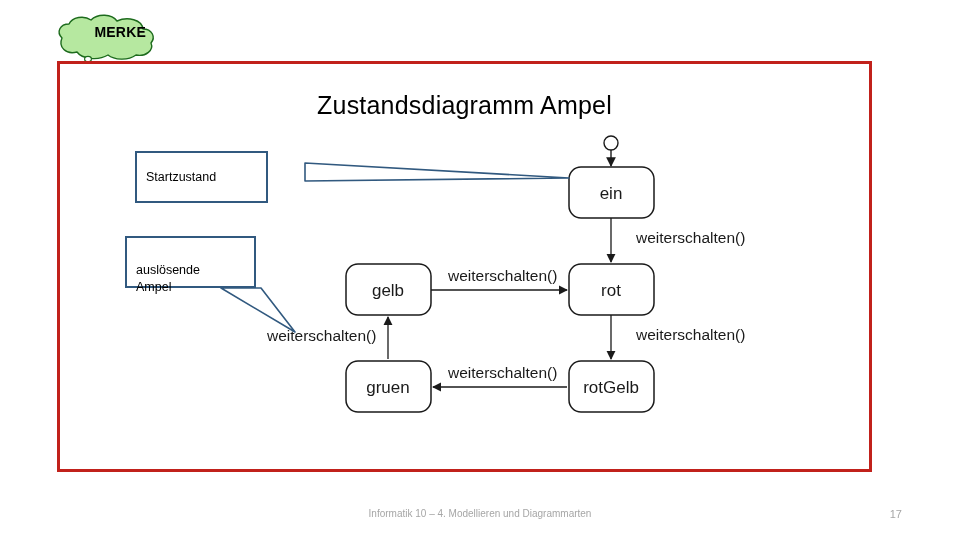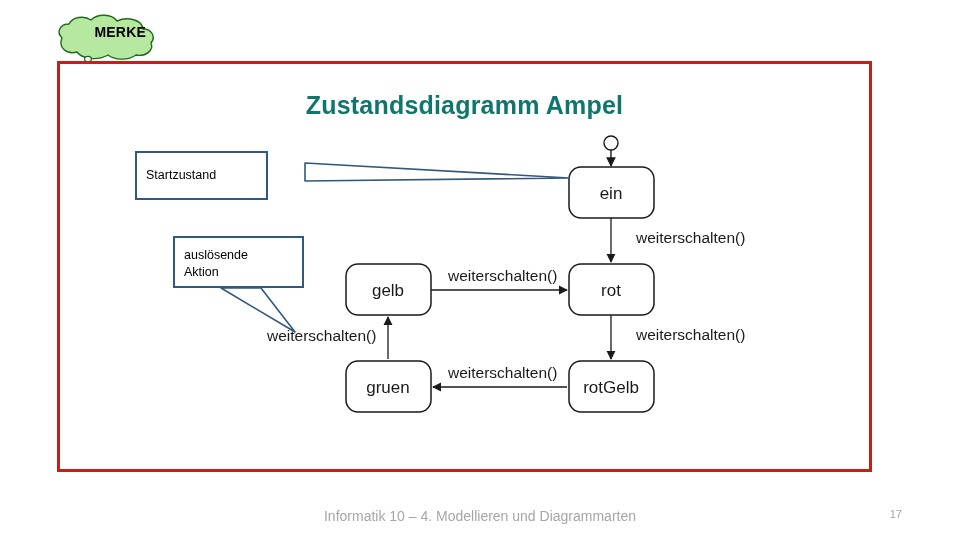--- a/index.html
+++ b/index.html
@@ -49,22 +49,22 @@
     box-sizing: border-box;
   }
 
   .slide-title {
     position: absolute;
     left: 0;
     top: 27px;
     width: 100%;
     text-align: center;
     font-size: 25px;
-    font-weight: 700;
-    color: #0f766e;
+    font-weight: 400;
+    color: #000000;
     letter-spacing: .2px;
   }
 
   
   .diagram {
     position: absolute;
     left: 0;
     top: 0;
     width: 960px;
     height: 540px;
@@ -75,46 +75,45 @@
 
   
   .callout {
     position: absolute;
     border: 2px solid #31597f;
     background: #ffffff;
     box-sizing: border-box;
     font-size: 12.5px;
     color: #000000;
     line-height: 17px;
-    padding: 9px 9px;
+    padding: 24px 9px;
   }
   .callout-start {
     left: 135px;
     top: 151px;
     width: 133px;
     height: 49px;
     display: flex;
     align-items: center;
   }
   .callout-action {
     left: 125px;
     top: 236px;
     width: 131px;
     height: 52px;
-    margin-left: 48px;
   }
 
   
   .footer-text {
     position: absolute;
     left: 0;
     top: 508px;
     width: 960px;
     text-align: center;
-    font-size: 14px;
+    font-size: 10px;
     color: #a6a6a6;
   }
   .footer-page {
     position: absolute;
     left: 862px;
     top: 508px;
     width: 40px;
     text-align: right;
     font-size: 11px;
     color: #a6a6a6;
@@ -196,17 +195,17 @@
   <path d="M182 288 L256 332 L222 288 Z" fill="#ffffff" stroke="#31597f" stroke-width="1.6" stroke-linejoin="round"></path>
 </svg>
 </div>
 
 <div class="callout callout-start">
   <span>Startzustand</span>
 </div>
 
 <div class="callout callout-action">
   <div>auslösende</div>
-  <div>Aktion</div>
+  <div>Ampel</div>
 </div>
 
 <div class="footer-text">Informatik 10 – 4. Modellieren und Diagrammarten</div>
 <div class="footer-page">17</div>
 
 </body></html>

